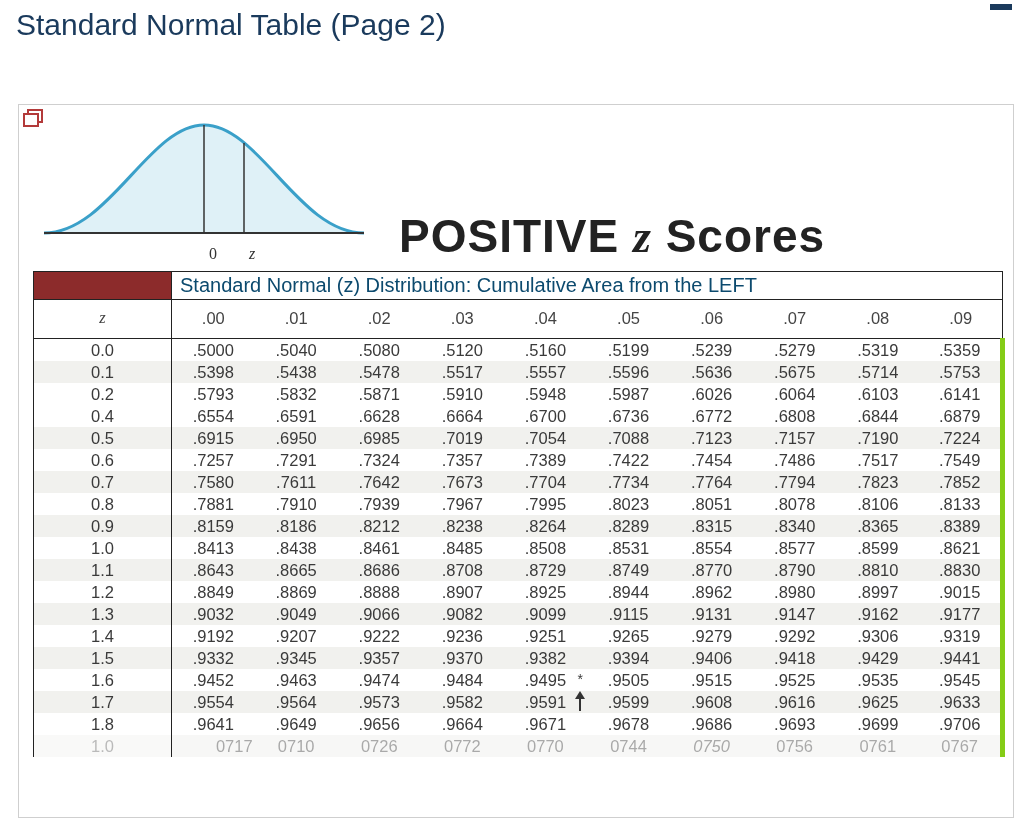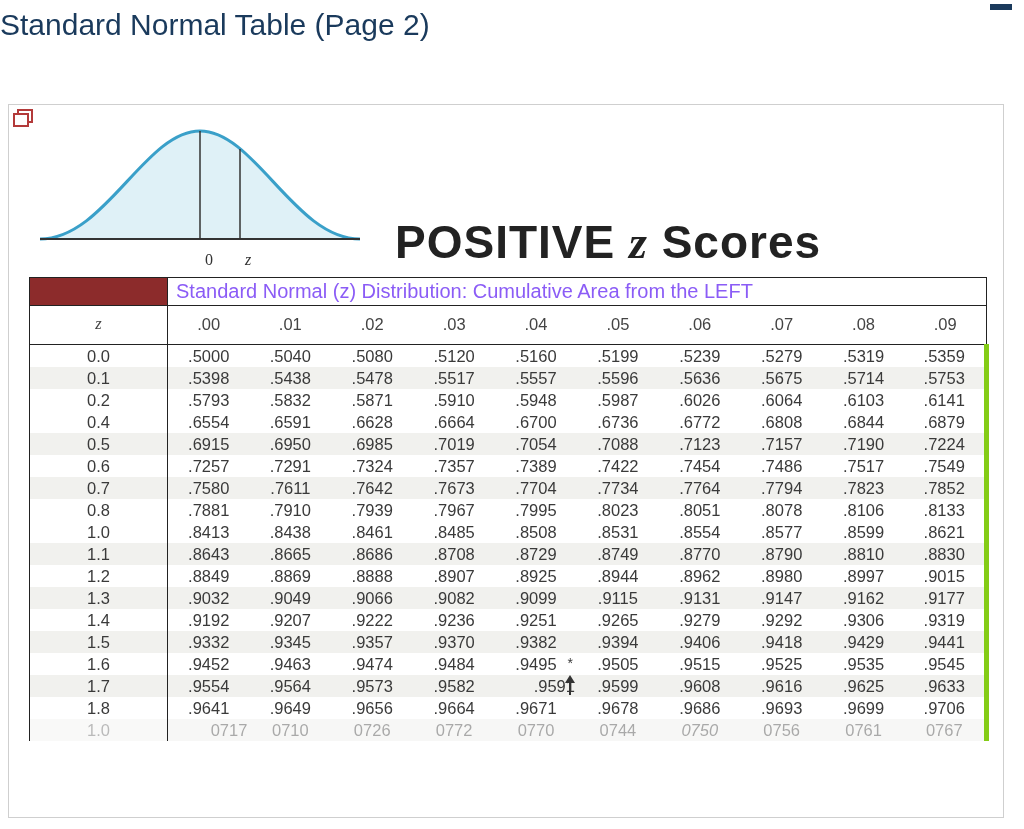--- a/index.html
+++ b/index.html
@@ -8,38 +8,38 @@
     width: 1024px;
     height: 829px;
     background: #fff;
     position: relative;
     overflow: hidden;
   }
   .page-title {
     color: #1a3a5c;
     font-size: 30px;
     font-weight: 400;
-    padding: 8px 0 0 0;
+    padding: 8px 0 0 16px;
   }
   .minimize-icon {
     position: absolute;
     top: 4px;
     right: 12px;
     width: 22px;
     height: 6px;
     background: #1a3a5c;
   }
   .frame {
     position: absolute;
     top: 104px;
-    left: 8px;
+    left: 18px;
     width: 996px;
     height: 714px;
     border: 1px solid #cfcfcf;
-    padding: 12px;
+    padding: 6px;
   }
   .pop-icon {
     position: absolute;
     top: 4px;
     left: 4px;
     width: 18px;
     height: 16px;
   }
   .pop-icon::before, .pop-icon::after {
     content: "";
@@ -87,21 +87,21 @@
   .banner-row td:first-child {
     background: #8c2b2b;
     border: 1px solid #222;
     height: 26px;
     width: 138px;
   }
   .banner-row td.banner-text {
     border: 1px solid #222;
     font-size: 20px;
     padding: 2px 8px;
-    color: #8b5cf6;
+    color: #0c4a6e;
   }
   .head-row th {
     font-weight: 400;
     padding: 8px 2px 10px 2px;
     border-bottom: 1px solid #222;
     border-top: none;
     color: #444;
   }
   .head-row th:first-child {
     font-family: Georgia, serif;
@@ -126,21 +126,21 @@
   tbody tr.shade td { background: #f1f1ee; }
   .partial td { color: #555; }
   .star-cell { position: relative; }
   .star-cell::after {
     content: "*";
     position: absolute;
     right: 4px;
     top: 2px;
     font-size: 14px;
   }
-  .arrow-cell { position: relative; text-align: right; }
+  .arrow-cell { position: relative; }
   .arrow-cell svg { position: absolute; right: 0; top: 0; }
 </style>
 </head>
 <body>
 
 <h1 class="page-title">Standard Normal Table (Page 2)</h1>
 <div class="minimize-icon"></div>
 
 <div class="frame">
   <div class="pop-icon"></div>
@@ -282,20 +282,33 @@
             <td>.7910</td>
             <td>.7939</td>
             <td>.7967</td>
             <td>.7995</td>
             <td>.8023</td>
             <td>.8051</td>
             <td>.8078</td>
             <td>.8106</td>
             <td>.8133</td>
           </tr>
+          <tr class="shade">
+            <td>0.9</td>
+            <td>.8159</td>
+            <td>.8186</td>
+            <td>.8212</td>
+            <td>.8238</td>
+            <td>.8264</td>
+            <td>.8289</td>
+            <td>.8315</td>
+            <td>.8340</td>
+            <td>.8365</td>
+            <td>.8389</td>
+          </tr>
           <tr>
             <td>1.0</td>
             <td>.8413</td>
             <td>.8438</td>
             <td>.8461</td>
             <td>.8485</td>
             <td>.8508</td>
             <td>.8531</td>
             <td>.8554</td>
             <td>.8577</td>

